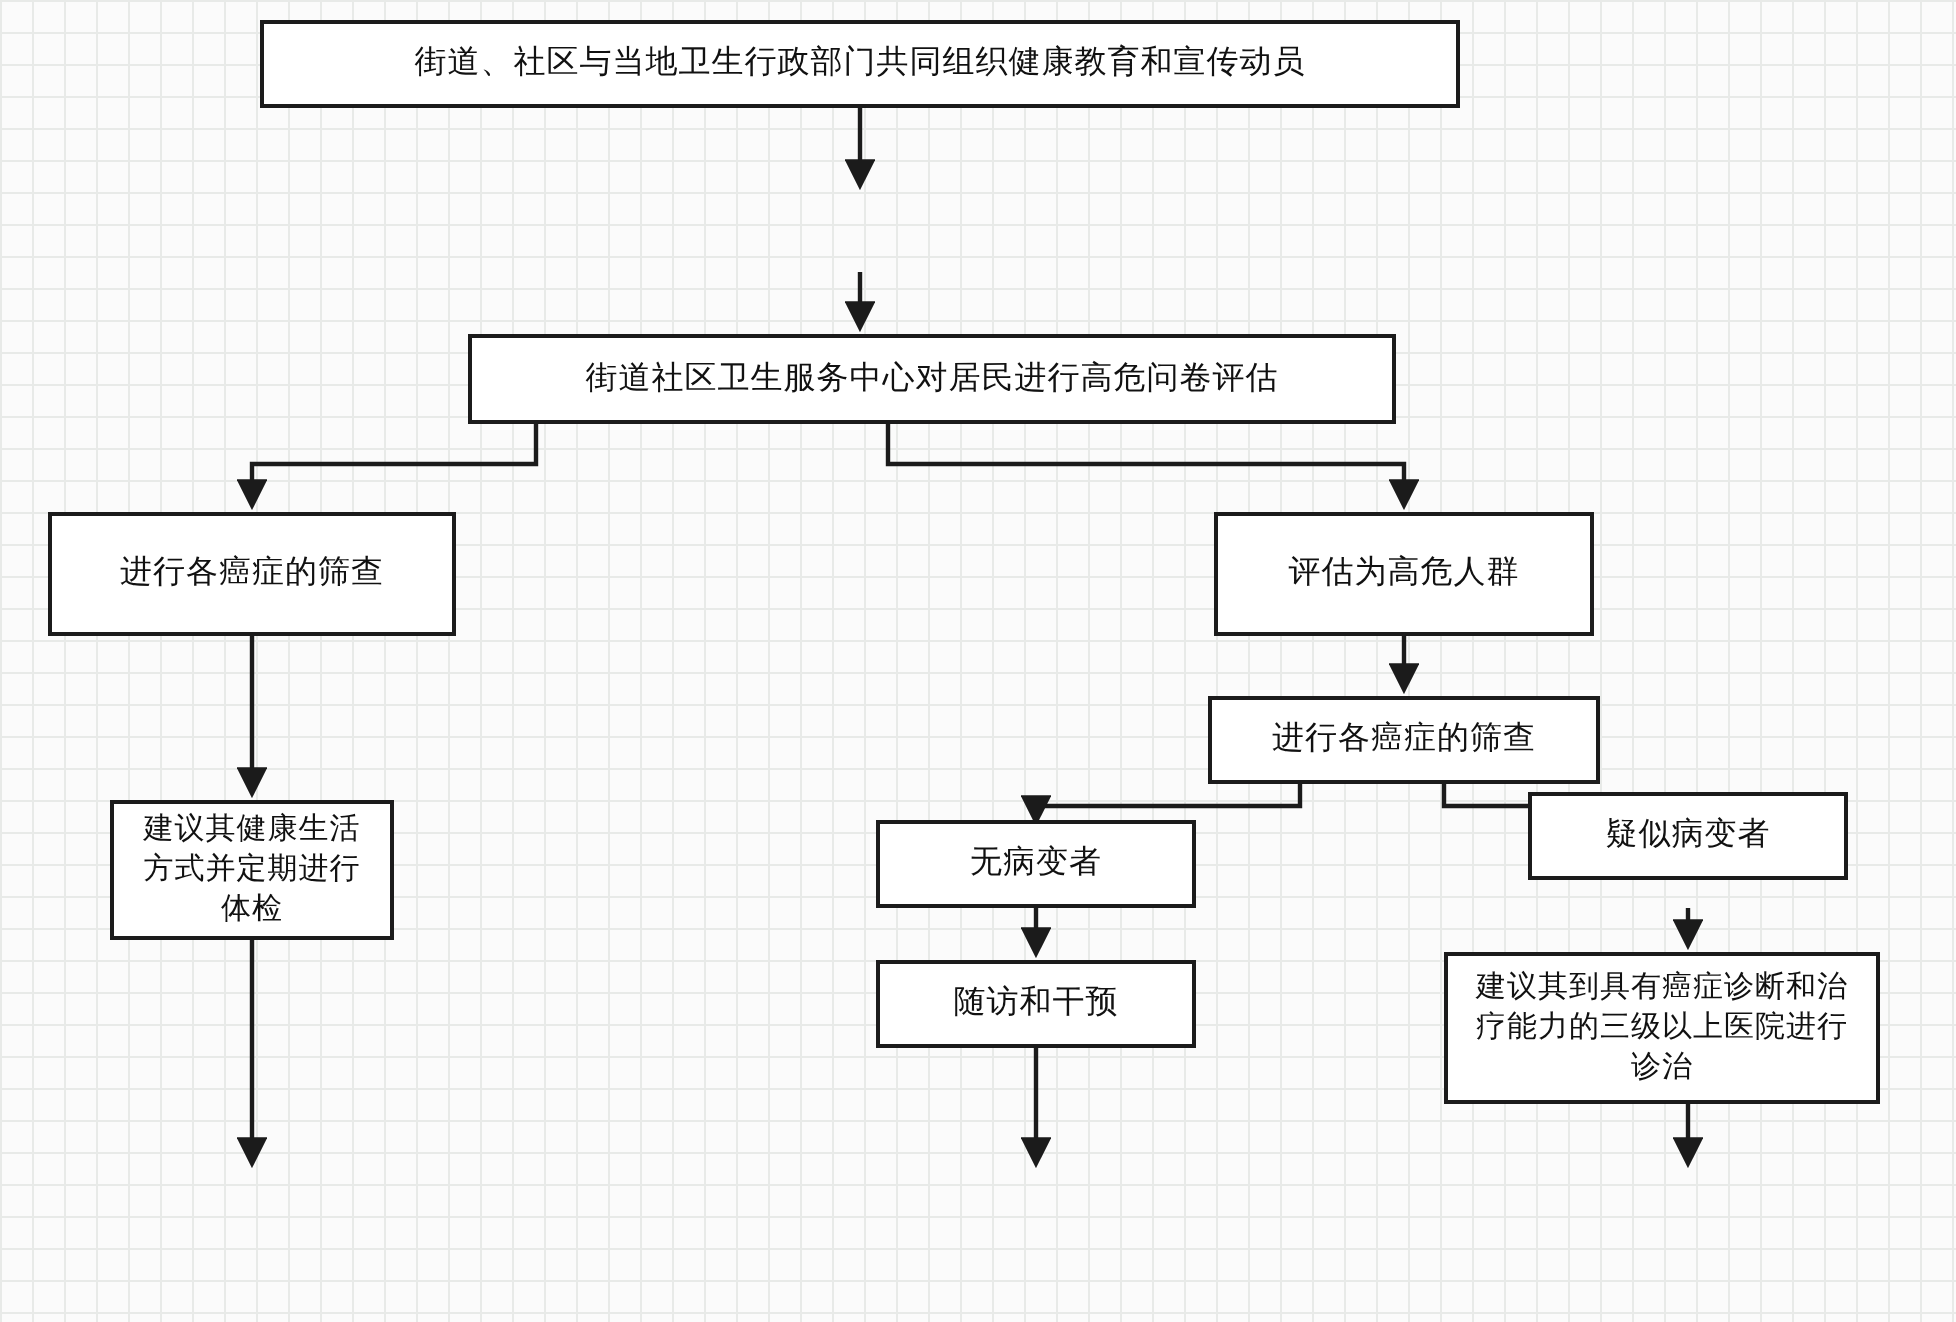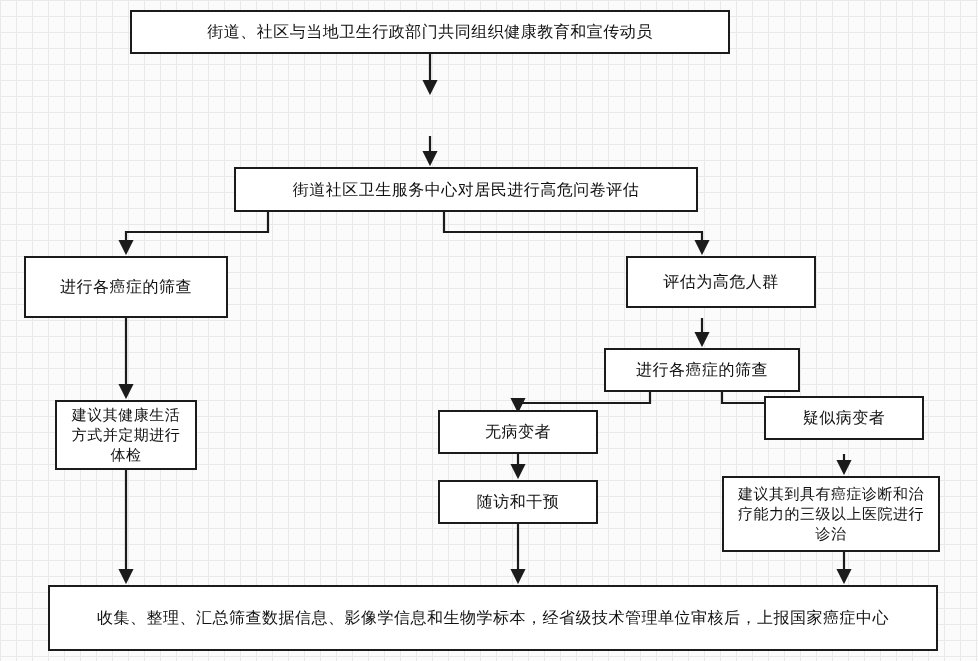--- a/index.html
+++ b/index.html
@@ -84,22 +84,21 @@
 
       <path d="M 518 520 L 518 581"></path>
 
       <path d="M 844 552 L 844 566 L 844 581"></path>
     </g>
   </svg>
 
   <div class="node" style="left:130px; top:10px; width:600px; height:44px;">街道、社区与当地卫生行政部门共同组织健康教育和宣传动员</div>
   <div class="node" style="left:198px; top:167px; width:464px; height:45px;margin-left:36px;">街道社区卫生服务中心对居民进行高危问卷评估</div>
   <div class="node" style="left:24px; top:256px; width:204px; height:62px;">进行各癌症的筛查</div>
-  <div class="node" style="left:607px; top:256px; width:190px; height:52px;margin-left:19px;">评估为高危人群</div>
+  <div class="node" style="left:607px; top:256px; width:190px; height:62px;">评估为高危人群</div>
   <div class="node" style="left:604px; top:348px; width:196px; height:44px;">进行各癌症的筛查</div>
   <div class="node small" style="left:55px; top:400px; width:142px; height:70px;">建议其健康生活方式并定期进行体检</div>
   <div class="node" style="left:438px; top:410px; width:160px; height:40px;">无病变者</div>
   <div class="node" style="left:764px; top:396px; width:160px; height:40px;">疑似病变者</div>
   <div class="node" style="left:438px; top:480px; width:160px; height:40px;font-family:Liberation Serif, serif;">随访和干预</div>
   <div class="node small" style="left:722px; top:476px; width:218px; height:76px;">建议其到具有癌症诊断和治疗能力的三级以上医院进行诊治</div>
-  <div class="node" style="left:48px; top:585px; width:890px; height:66px;">收集、整理、汇总筛查数据信息、影像学信息和生物学标本，经省级技术管理单位审核后，上报国家癌症中心</div>
 
 </div>
 
 </body></html>

